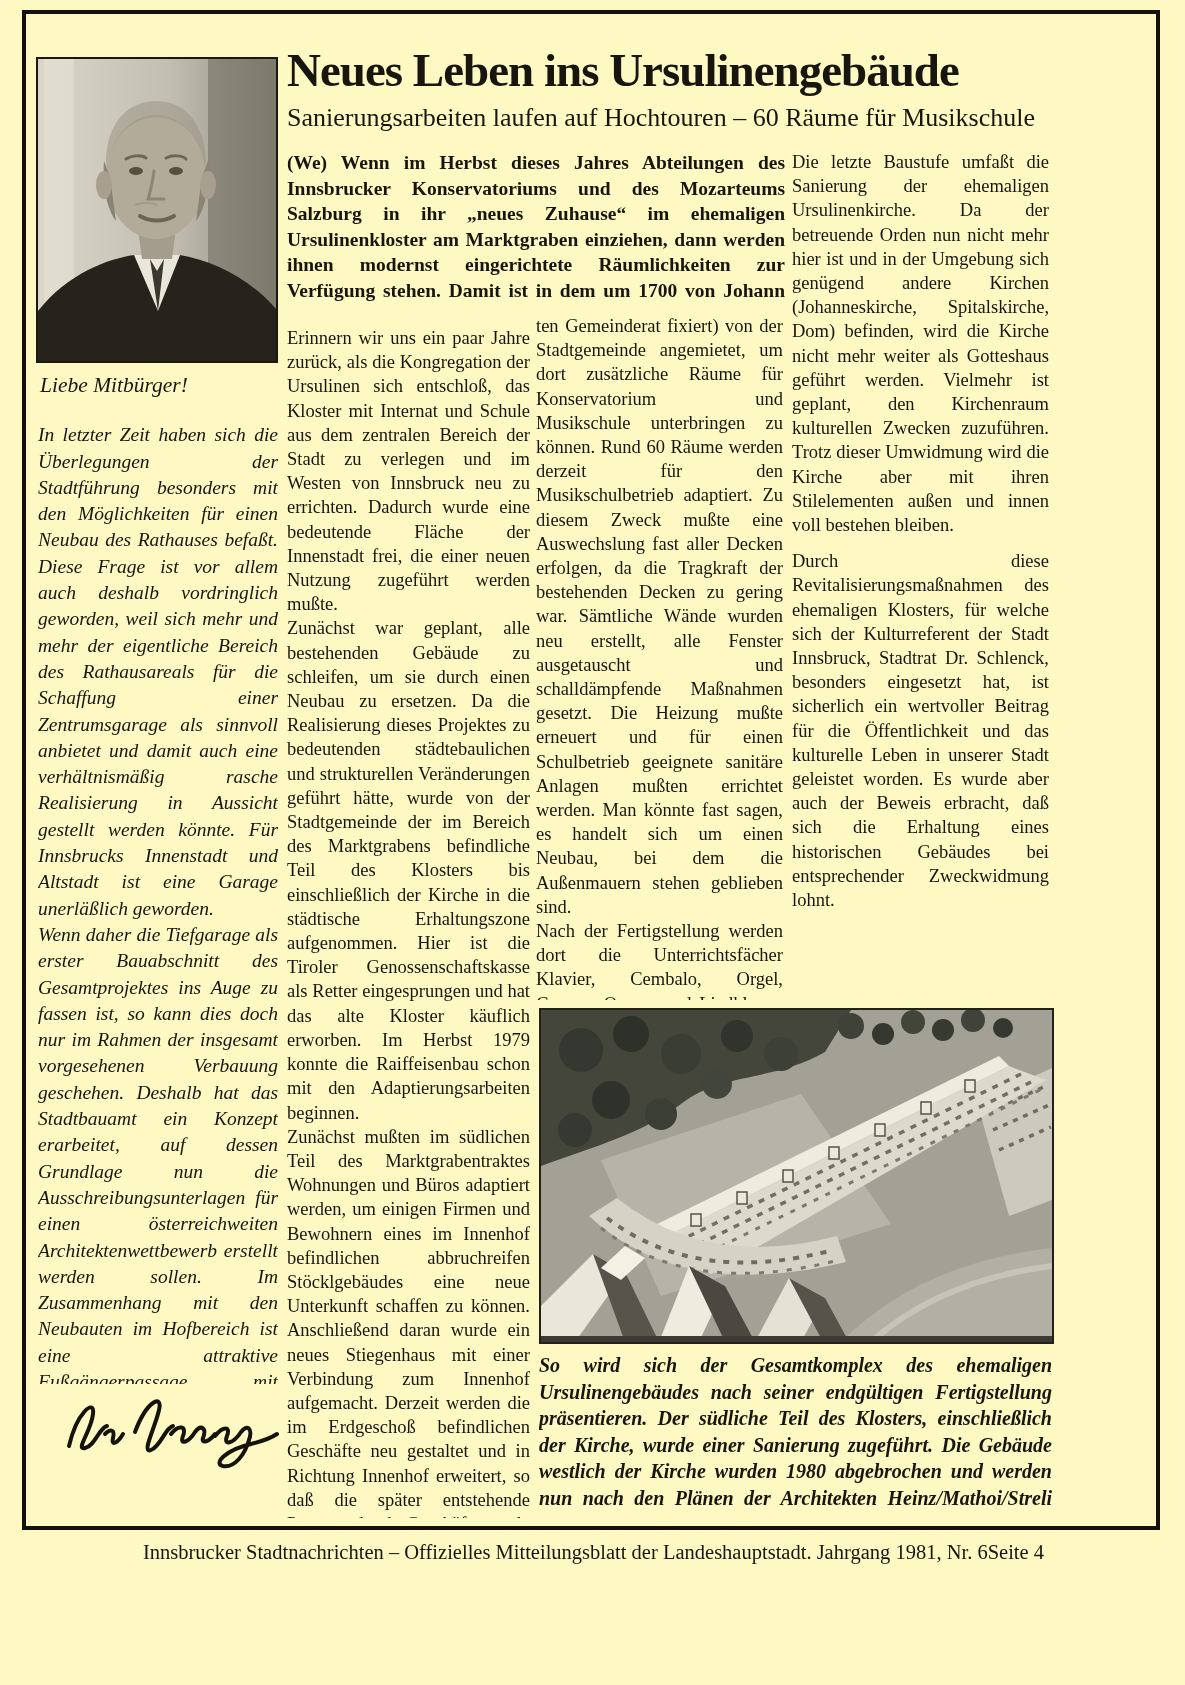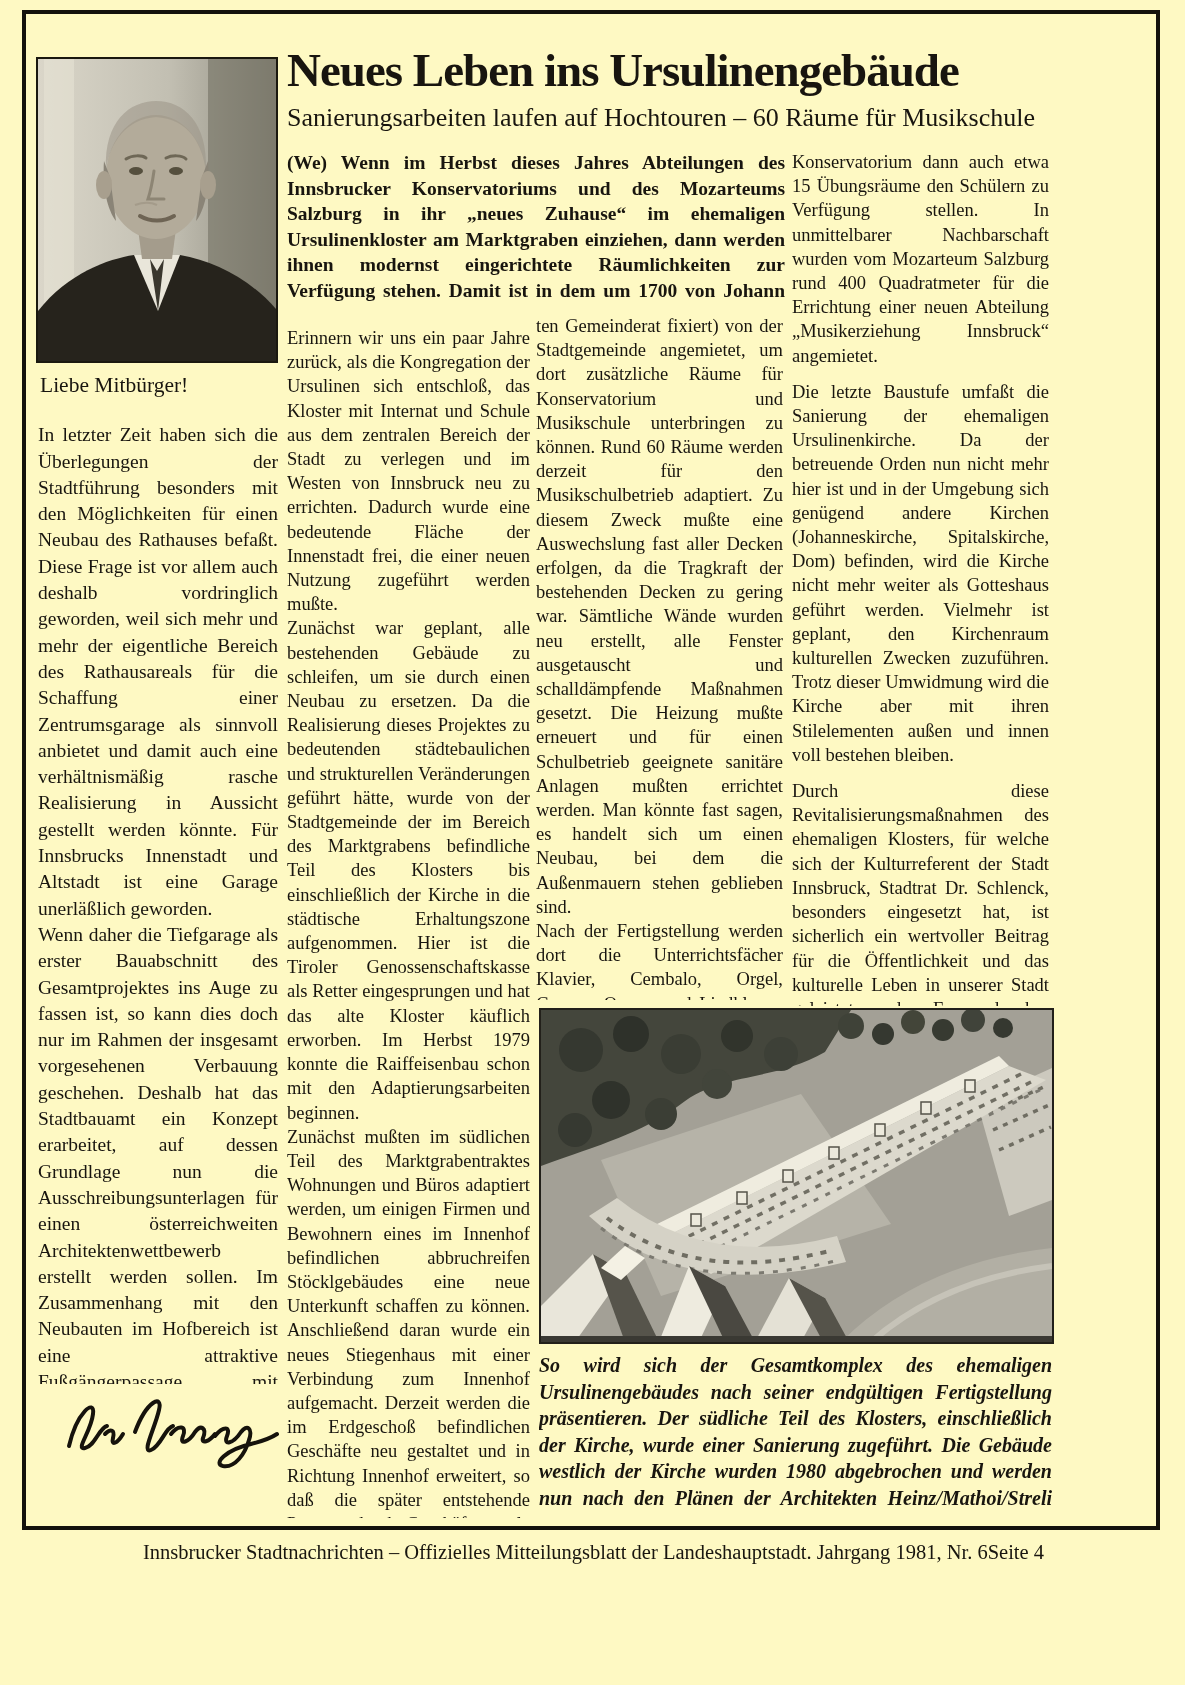--- a/index.html
+++ b/index.html
@@ -39,21 +39,21 @@
   .col-a{ left:287px; top:326px; width:243px; height:1192px; }
   .col-b{ left:536px; top:314px; width:247px; height:686px; }
   .col-c{ left:792px; top:150px; width:257px; height:856px; }
   .col-c p{ margin:0 0 12px 0; }
   
   .letter{
     position:absolute; left:38px; top:372px; width:240px; height:1012px;
     font-size:19.5px; line-height:26.3px; text-align:justify; overflow:hidden;
   }
   .letter .salutation{ font-size:21.5px; margin:0 0 24px 2px; text-align:left; }
-  .letter p{ margin:0; }
+  .letter p{ margin:0;font-style:italic; }
   .signature{ position:absolute; left:55px; top:1388px; width:225px; height:88px; }
   
   .model-photo{
     position:absolute; left:539px; top:1008px; width:511px; height:332px;
     border:2px solid #22201a; background:#a3a096; overflow:hidden;
   }
   .caption{
     position:absolute; left:539px; top:1352px; width:513px; height:158px;
     font-style:italic; font-weight:bold; font-size:20px; line-height:26.6px;
     text-align:justify; overflow:hidden;
@@ -112,21 +112,20 @@
   <div class="col col-a">
     <p>Erinnern wir uns ein paar Jahre zurück, als die Kongregation der Ursulinen sich entschloß, das Kloster mit Internat und Schule aus dem zentralen Bereich der Stadt zu verlegen und im Westen von Innsbruck neu zu errichten. Dadurch wurde eine bedeutende Fläche der Innenstadt frei, die einer neuen Nutzung zugeführt werden mußte.</p>
     <p>Zunächst war geplant, alle bestehenden Gebäude zu schleifen, um sie durch einen Neubau zu ersetzen. Da die Realisierung dieses Projektes zu bedeutenden städtebaulichen und strukturellen Veränderungen geführt hätte, wurde von der Stadtgemeinde der im Bereich des Marktgrabens befindliche Teil des Klosters bis einschließlich der Kirche in die städtische Erhaltungszone aufgenommen. Hier ist die Tiroler Genossenschaftskasse als Retter eingesprungen und hat das alte Kloster käuflich erworben. Im Herbst 1979 konnte die Raiffeisenbau schon mit den Adaptierungsarbeiten beginnen.</p>
     <p>Zunächst mußten im südlichen Teil des Marktgrabentraktes Wohnungen und Büros adaptiert werden, um einigen Firmen und Bewohnern eines im Innenhof befindlichen abbruchreifen Stöcklgebäudes eine neue Unterkunft schaffen zu können. Anschließend daran wurde ein neues Stiegenhaus mit einer Verbindung zum Innenhof aufgemacht. Derzeit werden die im Erdgeschoß befindlichen Geschäfte neu gestaltet und in Richtung Innenhof erweitert, so daß die später entstehende Passage durch Geschäftsportale eine zusätzliche Belebung erfahren wird. Der nördliche Teil des Klosters vom 1. bis zum 4. Stockwerk wurde aufgrund eines Stadtsenatsbeschlusses aus dem Jahre 1980 (der Mietvertrag wurde im letz-</p>
   </div>
   <div class="col col-b">
     <p>ten Gemeinderat fixiert) von der Stadtgemeinde angemietet, um dort zusätzliche Räume für Konservatorium und Musikschule unterbringen zu können. Rund 60 Räume werden derzeit für den Musikschulbetrieb adaptiert. Zu diesem Zweck mußte eine Auswechslung fast aller Decken erfolgen, da die Tragkraft der bestehenden Decken zu gering war. Sämtliche Wände wurden neu erstellt, alle Fenster ausgetauscht und schalldämpfende Maßnahmen gesetzt. Die Heizung mußte erneuert und für einen Schulbetrieb geeignete sanitäre Anlagen mußten errichtet werden. Man könnte fast sagen, es handelt sich um einen Neubau, bei dem die Außenmauern stehen geblieben sind.</p>
     <p>Nach der Fertigstellung werden dort die Unterrichtsfächer Klavier, Cembalo, Orgel, Gesang, Opern- und Liedklasse, Blockflöte, Gitarre und Zither von dem aus allen Nähten platzenden Musikschulgebäude in der Museumstraße ausziehen und dort eine neue Heimstatt finden. Darüber hinaus kann das</p>
   </div>
   <div class="col col-c">
-    <p>Konservatorium dann auch etwa 15 Übungsräume den Schülern zu Verfügung stellen. In unmittelbarer Nachbarschaft wurden vom Mozarteum Salzburg rund 400 Quadratmeter für die Errichtung einer neuen Abteilung „Musikerziehung Innsbruck“ angemietet.</p>
     <p>Die letzte Baustufe umfaßt die Sanierung der ehemaligen Ursulinenkirche. Da der betreuende Orden nun nicht mehr hier ist und in der Umgebung sich genügend andere Kirchen (Johanneskirche, Spitalskirche, Dom) befinden, wird die Kirche nicht mehr weiter als Gotteshaus geführt werden. Vielmehr ist geplant, den Kirchenraum kulturellen Zwecken zuzuführen. Trotz dieser Umwidmung wird die Kirche aber mit ihren Stilelementen außen und innen voll bestehen bleiben.</p>
     <p>Durch diese Revitalisierungsmaßnahmen des ehemaligen Klosters, für welche sich der Kulturreferent der Stadt Innsbruck, Stadtrat Dr. Schlenck, besonders eingesetzt hat, ist sicherlich ein wertvoller Beitrag für die Öffentlichkeit und das kulturelle Leben in unserer Stadt geleistet worden. Es wurde aber auch der Beweis erbracht, daß sich die Erhaltung eines historischen Gebäudes bei entsprechender Zweckwidmung lohnt.</p>
   </div>
 
   <div class="letter">
     <p class="salutation">Liebe Mitbürger!</p>
     <p>In letzter Zeit haben sich die Überlegungen der Stadtführung besonders mit den Möglichkeiten für einen Neubau des Rathauses befaßt. Diese Frage ist vor allem auch deshalb vordringlich geworden, weil sich mehr und mehr der eigentliche Bereich des Rathausareals für die Schaffung einer Zentrumsgarage als sinnvoll anbietet und damit auch eine verhältnismäßig rasche Realisierung in Aussicht gestellt werden könnte. Für Innsbrucks Innenstadt und Altstadt ist eine Garage unerläßlich geworden.</p>
     <p>Wenn daher die Tiefgarage als erster Bauabschnitt des Gesamtprojektes ins Auge zu fassen ist, so kann dies doch nur im Rahmen der insgesamt vorgesehenen Verbauung geschehen. Deshalb hat das Stadtbauamt ein Konzept erarbeitet, auf dessen Grundlage nun die Ausschreibungsunterlagen für einen österreichweiten Architektenwettbewerb erstellt werden sollen. Im Zusammenhang mit den Neubauten im Hofbereich ist eine attraktive Fußgängerpassage mit Geschäften vorgesehen. Derzeit außer Haus untergebrachte Dienststellen sollen beim Neubau berücksichtigt werden und so für die Bevölkerung eine Verbesserung und Erleichterung bei der Inanspruchnahme der städtischen Dienststellen bringen, woran der Stadtführung besonders gelegen ist.</p>
   </div>
 

